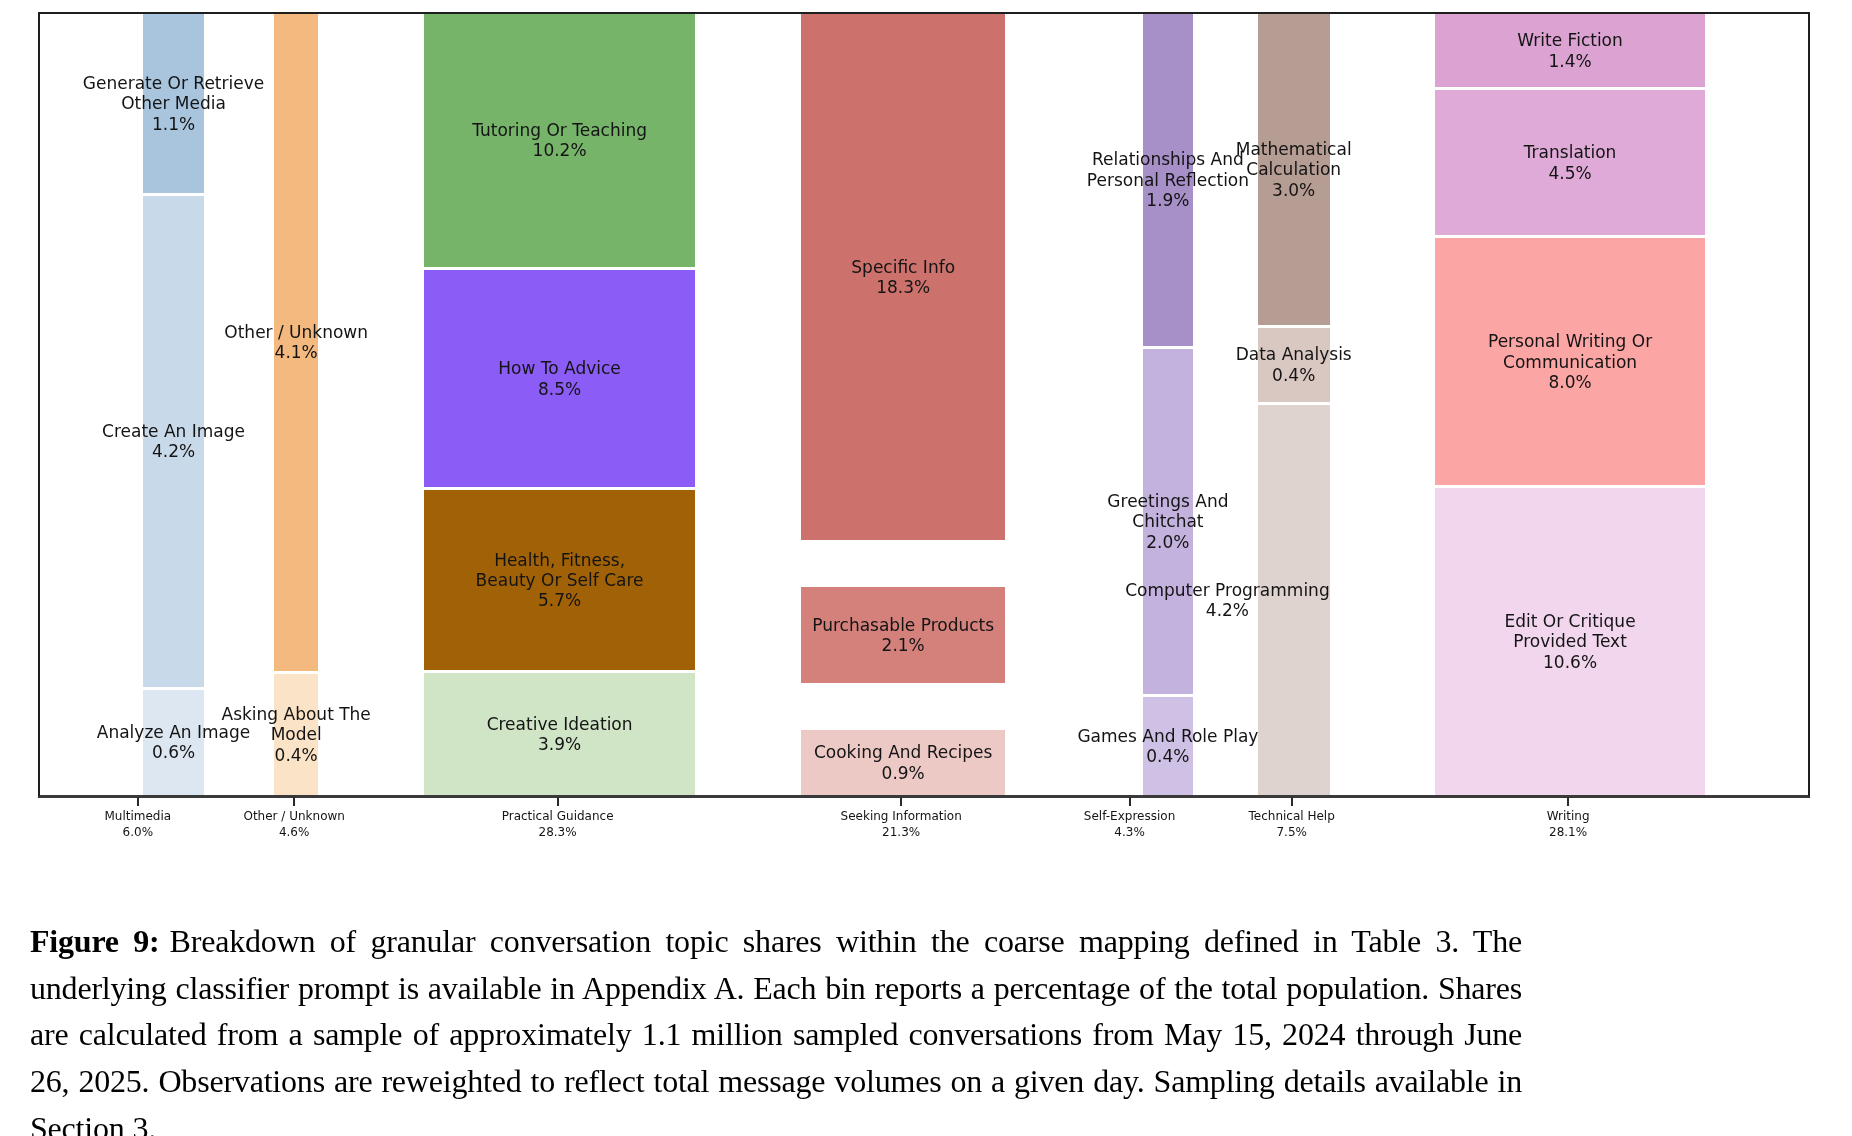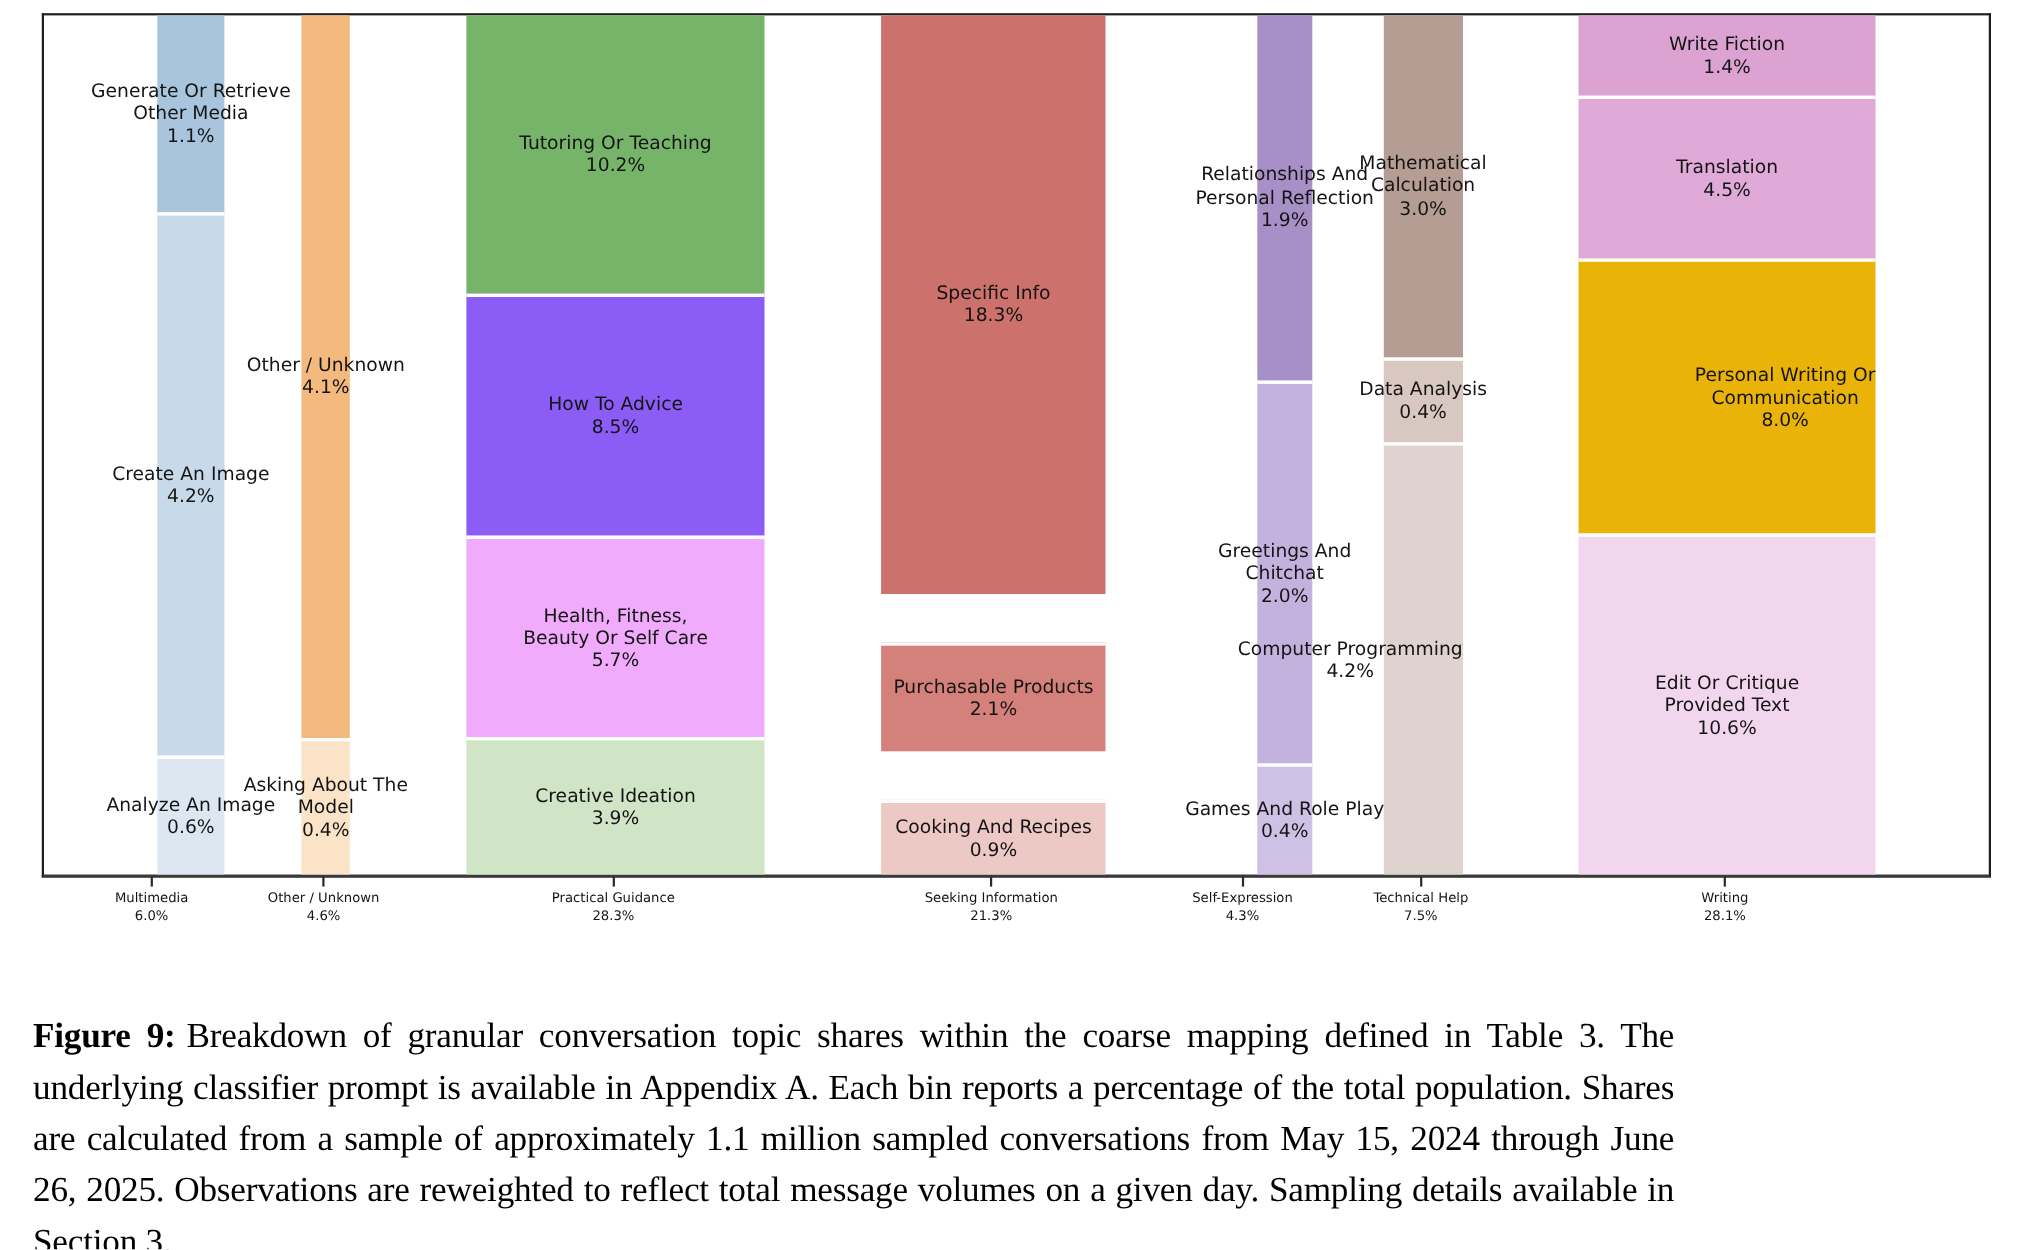--- a/index.html
+++ b/index.html
@@ -55,21 +55,21 @@
       </div>
       <div class="col" style="left: 383.76px; width: 271.68px;">
         <div class="seg" style="background: rgb(118, 180, 106); flex-grow: 10.2;">
           <div class="seg-label">Tutoring Or Teaching
 10.2%</div>
         </div>
         <div class="seg sep" style="background: #8b5cf6; flex-grow: 8.5;">
           <div class="seg-label">How To Advice
 8.5%</div>
         </div>
-        <div class="seg sep" style="background: #f0abfc; flex-grow: 5.7;">
+        <div class="seg sep" style="background: #a16207; flex-grow: 5.7;">
           <div class="seg-label">Health, Fitness,
 Beauty Or Self Care
 5.7%</div>
         </div>
         <div class="seg sep" style="background: rgb(207, 229, 197); flex-grow: 3.9;">
           <div class="seg-label">Creative Ideation
 3.9%</div>
         </div>
       </div>
       <div class="col" style="left: 760.94px; width: 204.48px; gap: 44px;">
@@ -119,21 +119,21 @@
       </div>
       <div class="col" style="left: 1395.2px; width: 269.76px;">
         <div class="seg" style="background: rgb(219, 162, 210); flex-grow: 1.4;">
           <div class="seg-label">Write Fiction
 1.4%</div>
         </div>
         <div class="seg sep" style="background: rgb(223, 170, 216); flex-grow: 4.5;">
           <div class="seg-label">Translation
 4.5%</div>
         </div>
-        <div class="seg sep" style="background: #eab308; flex-grow: 8; justify-content: flex-end;">
+        <div class="seg sep" style="background: #fca5a5; flex-grow: 8;">
           <div class="seg-label">Personal Writing Or
 Communication
 8.0%</div>
         </div>
         <div class="seg sep" style="background: rgb(241, 214, 237); flex-grow: 10.6;">
           <div class="seg-label">Edit Or Critique
 Provided Text
 10.6%</div>
         </div>
       </div>

